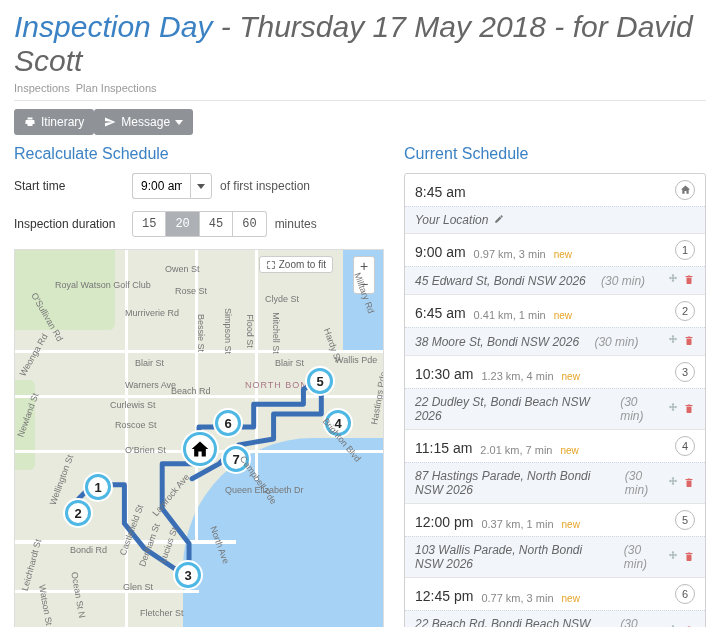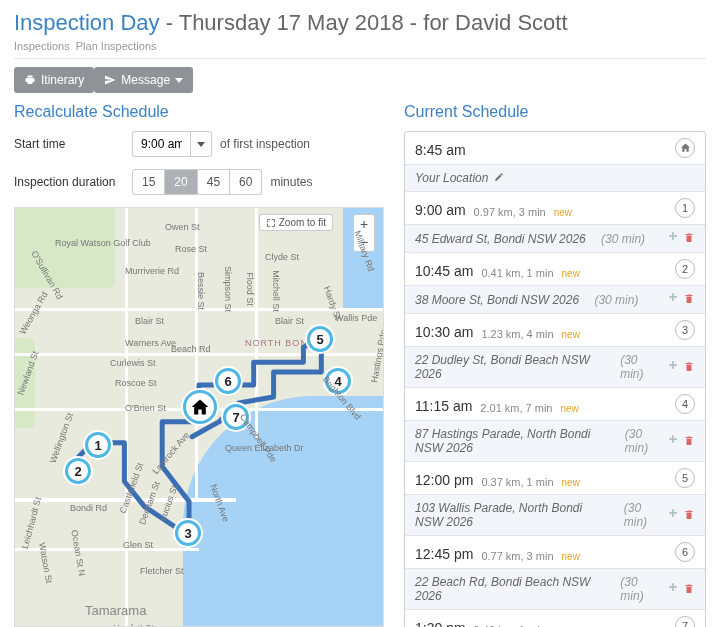--- a/index.html
+++ b/index.html
@@ -1,36 +1,36 @@
 <!DOCTYPE html>
 <html><head>
 <meta charset="utf-8">
 <style>
 * { box-sizing: border-box; margin: 0; padding: 0; }
 body { font-family: -apple-system, "Helvetica Neue", Arial, sans-serif; font-size: 13px; color: #333; background: #fff; padding: 10px 14px; }
 .page-header { margin-bottom: 4px; }
-.page-title { font-size: 22px; font-weight: 400; color: #666; }
+.page-title { font-size: 30px; font-weight: 400; color: #666; font-style: italic; }
 .page-title .link { color: #3b82c4; }
 .breadcrumbs { font-size: 11px; color: #999; margin-bottom: 6px; }
 .breadcrumbs span { color: #999; }
 hr.rule { border: none; border-top: 1px solid #e5e5e5; margin: 4px 0 8px; }
 .btn { display: inline-flex; align-items: center; gap: 5px; background: #8f9398; color: #fff; border: none; border-radius: 3px; padding: 6px 10px; font-size: 12px; cursor: pointer; }
 .btn svg { width: 12px; height: 12px; fill: #fff; }
 .toolbar { margin-bottom: 10px; display: flex; gap: 0; }
 .columns { display: flex; gap: 20px; }
 .col-left { flex: 0 0 370px; }
 .col-right { flex: 1; }
 .section-title { color: #3b82c4; font-size: 16px; font-weight: 400; margin-bottom: 10px; }
 .row { display: flex; align-items: center; gap: 8px; margin-bottom: 12px; font-size: 12px; color: #555; }
 .row label { min-width: 110px; color: #333; }
 .select-wrap { display: flex; }
 .select-wrap input { width: 58px; border: 1px solid #ccc; border-right: none; border-radius: 3px 0 0 3px; padding: 4px 8px; font-size: 12px; height: 26px; }
 .select-wrap .caret-btn { width: 22px; height: 26px; border: 1px solid #ccc; border-radius: 0 3px 3px 0; background: #fff; display: flex; align-items: center; justify-content: center; cursor: pointer; }
 .btn-group { display: flex; }
-.btn-group button { background: #fff; border: 1px solid #ccc; padding: 4px 9px; font-size: 12px; color: #555; height: 26px; cursor: pointer; }
+.btn-group button { background: #fff; border: 1px solid #ccc; padding: 4px 9px; font-size: 12px; color: #555; height: 26px; cursor: pointer; font-family: Liberation Mono, monospace; }
 .btn-group button:first-child { border-radius: 3px 0 0 3px; }
 .btn-group button:last-child { border-radius: 0 3px 3px 0; }
 .btn-group button + button { border-left: none; }
 .btn-group button.active { background: #adb1b6; color: #fff; }
 .map { position: relative; width: 100%; height: 420px; background: #e8eadd; border: 1px solid #ddd; overflow: hidden; }
 .map .road { position: absolute; background: #fff; }
 .map .green { position: absolute; background: #d7e8c6; border-radius: 6px; }
 .map .water { position: absolute; background: #a6d2f5; }
 .map .route { position: absolute; inset: 0; }
 .map .pin { position: absolute; width: 26px; height: 26px; border-radius: 50%; background: #fff; border: 3px solid #4fb7e4; box-shadow: 0 0 0 2px #fff; display: flex; align-items: center; justify-content: center; font-size: 13px; font-weight: bold; color: #222; }
@@ -229,21 +229,21 @@
               <span><svg viewBox="0 0 24 24" fill="#9aa">
                   <path d="M12 2l3 3h-2v4h4V7l3 3-3 3v-2h-4v4h2l-3 3-3-3h2v-4H7v2l-3-3 3-3v2h4V5H9z"></path>
                 </svg></span>
               <span><svg viewBox="0 0 24 24" fill="#d66">
                   <path d="M19 6h-4l-1-1h-4L9 6H5v2h14V6zm-2 3H7v11c0 1.1.9 2 2 2h6c1.1 0 2-.9 2-2V9z"></path>
                 </svg></span>
             </span></div>
         </div>
         <div class="entry">
           <div class="entry-top">
-            <span class="time">10:45 am</span>
+            <span class="time">6:45 am</span>
             <span class="dist">0.41 km, 1 min</span>
             <span class="new-badge">new</span>
             <span class="num-badge">2</span>
           </div>
           <div class="entry-bottom"><span>38 Moore St, Bondi NSW 2026</span>&nbsp;<span class="dur">(30 min)</span><span class="actions">
               <span><svg viewBox="0 0 24 24" fill="#9aa">
                   <path d="M12 2l3 3h-2v4h4V7l3 3-3 3v-2h-4v4h2l-3 3-3-3h2v-4H7v2l-3-3 3-3v2h4V5H9z"></path>
                 </svg></span>
               <span><svg viewBox="0 0 24 24" fill="#d66">
                   <path d="M19 6h-4l-1-1h-4L9 6H5v2h14V6zm-2 3H7v11c0 1.1.9 2 2 2h6c1.1 0 2-.9 2-2V9z"></path>

